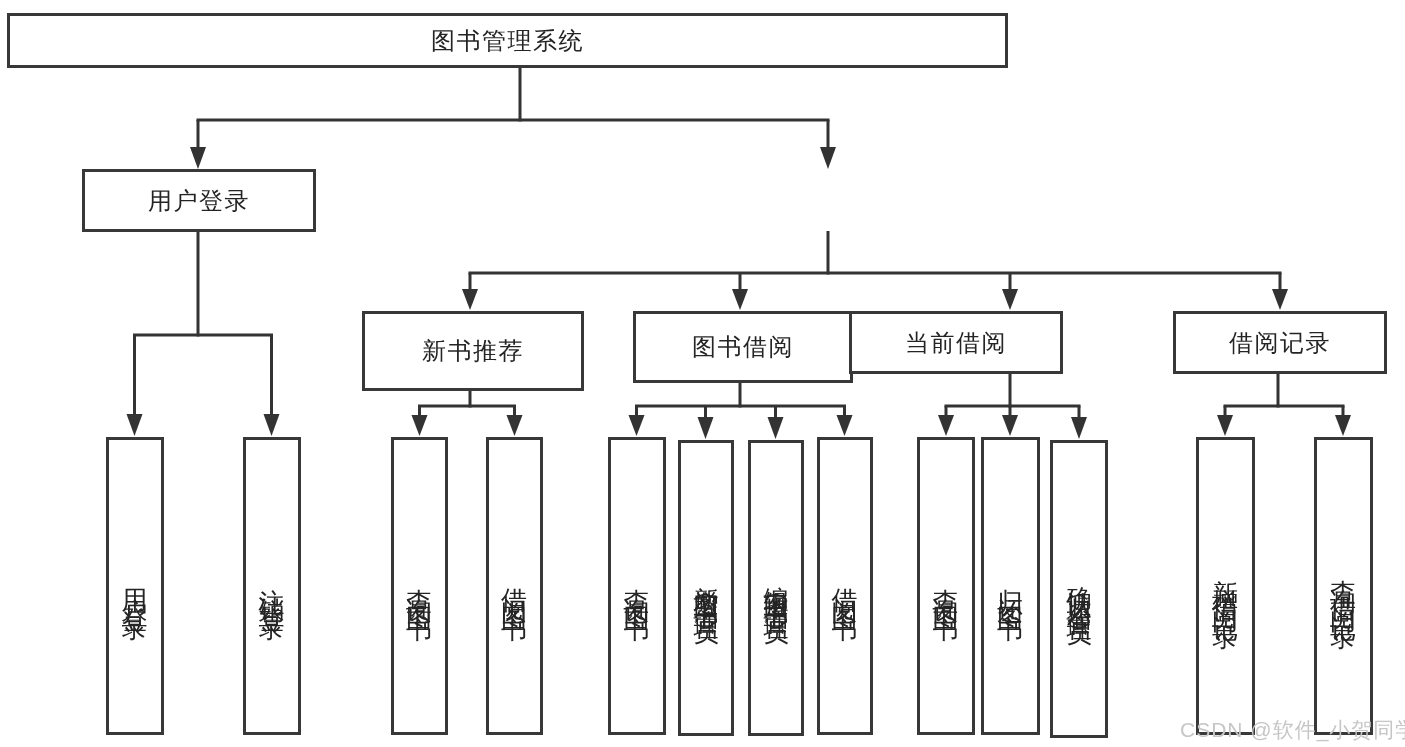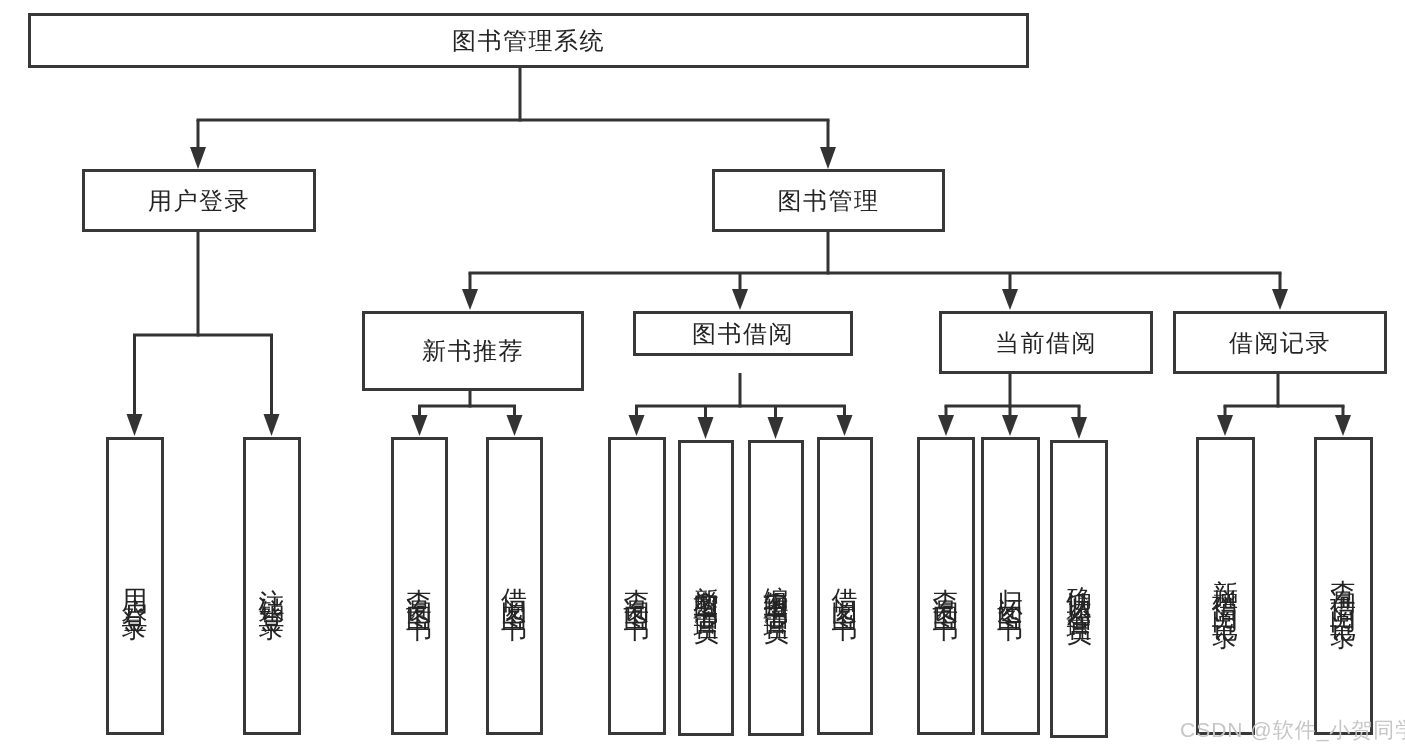--- a/index.html
+++ b/index.html
@@ -107,28 +107,27 @@
     <g>
       <line x1="1278" y1="373" x2="1278" y2="407.5"></line>
       <line x1="1223.5" y1="406" x2="1344.5" y2="406"></line>
       <line x1="1225" y1="406" x2="1225" y2="418"></line>
       <line x1="1343" y1="406" x2="1343" y2="418"></line>
       <polygon points="1217,415 1233,415 1225,436"></polygon>
       <polygon points="1335,415 1351,415 1343,436"></polygon>
     </g>
   </svg>
 
-  <div class="hbox" style="left:28px;top:13px;width:1001px;height:55px;">图书管理系统</div>
+  <div class="hbox" style="left:7px;top:13px;width:1001px;height:55px;">图书管理系统</div>
 
   <div class="hbox" style="left:82px;top:169px;width:234px;height:63px;">用户登录</div>
-  <div class="hbox" style="left:712px;top:169px;width:233px;height:63px;">图书管理</div>
 
   <div class="hbox" style="left:362px;top:311px;width:222px;height:80px;">新书推荐</div>
-  <div class="hbox" style="left:633px;top:311px;width:220px;height:45px;">图书借阅</div>
-  <div class="hbox" style="left:939px;top:311px;width:214px;height:63px;">当前借阅</div>
+  <div class="hbox" style="left:633px;top:311px;width:220px;height:72px;">图书借阅</div>
+  <div class="hbox" style="left:849px;top:311px;width:214px;height:63px;">当前借阅</div>
   <div class="hbox" style="left:1173px;top:311px;width:214px;height:63px;">借阅记录</div>
 
   <div class="leaf" style="left:106px;top:437px;width:58px;height:298px;">
     <span class="vtext">用户登录</span>
   </div>
   <div class="leaf" style="left:243px;top:437px;width:58px;height:298px;">
     <span class="vtext">注销登录</span>
   </div>
 
   <div class="leaf" style="left:391px;top:437px;width:57px;height:298px;">

